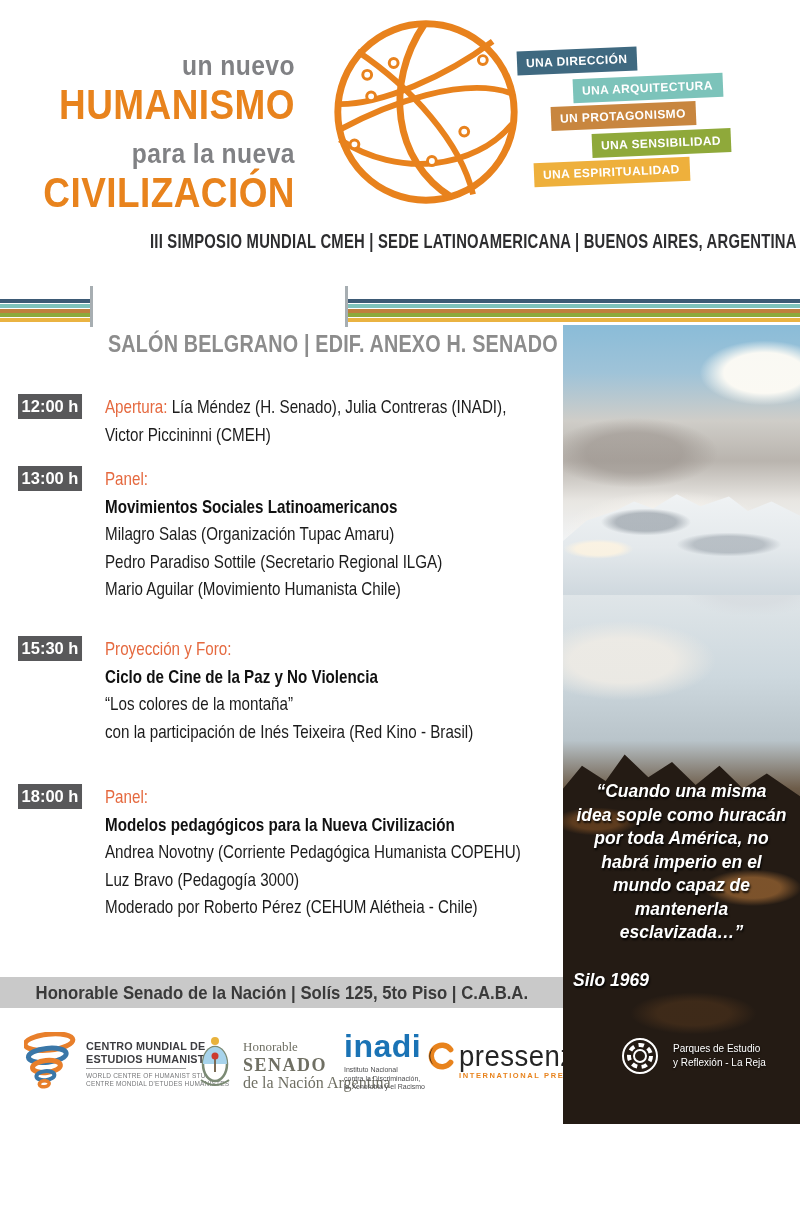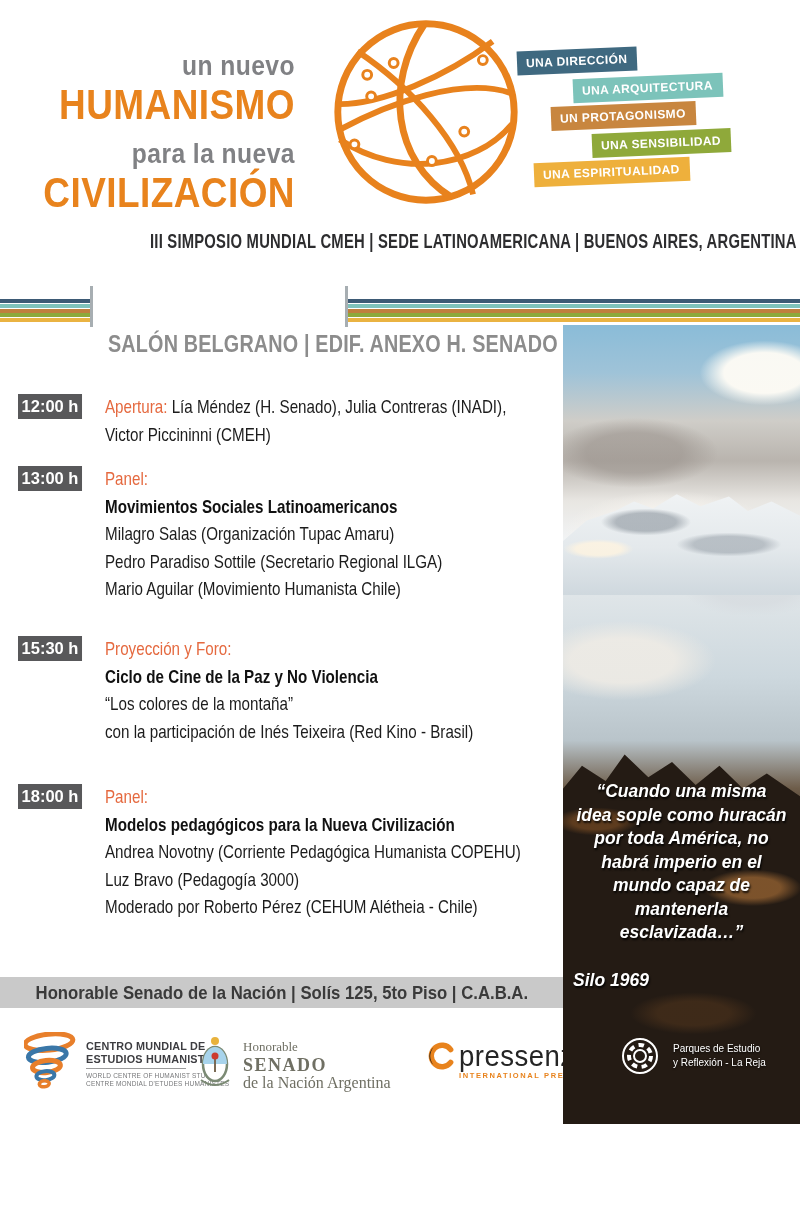--- a/index.html
+++ b/index.html
@@ -259,20 +259,26 @@
         <circle cx="19" cy="22" r="3.5" fill="#cc3b2f"></circle>
         <path d="M 5 46 q 14 10 28 0" fill="none" stroke="#7b8a74" stroke-width="2"></path>
       </svg>
       <div class="senado-text">
         <div class="senado-hon">Honorable</div>
         <div class="senado-name">SENADO</div>
         <div class="senado-sub">de la Nación Argentina</div>
       </div>
     </div>
 
+    <div class="inadi">
+      <div class="inadi-name">inadi</div>
+      <div class="inadi-sub">Instituto Nacional
+contra la Discriminación,
+la Xenofobia y el Racismo</div>
+    </div>
 
     <div class="pressenza">
       <svg width="28" height="28" viewBox="0 0 26 26">
         <path d="M 22 7 A 10 10 0 1 0 22 19" stroke="#e8831d" stroke-width="5" fill="none" stroke-linecap="round"></path>
         <path d="M 6 5 C 1 9 1 17 6 21 C 2 16 2 10 6 5 Z" fill="#1d1d1d"></path>
       </svg>
       <div class="pz-text">
         <div class="pz-name">pressenza</div>
         <div class="pz-sub">INTERNATIONAL PRESS AGENCY</div>
       </div>

